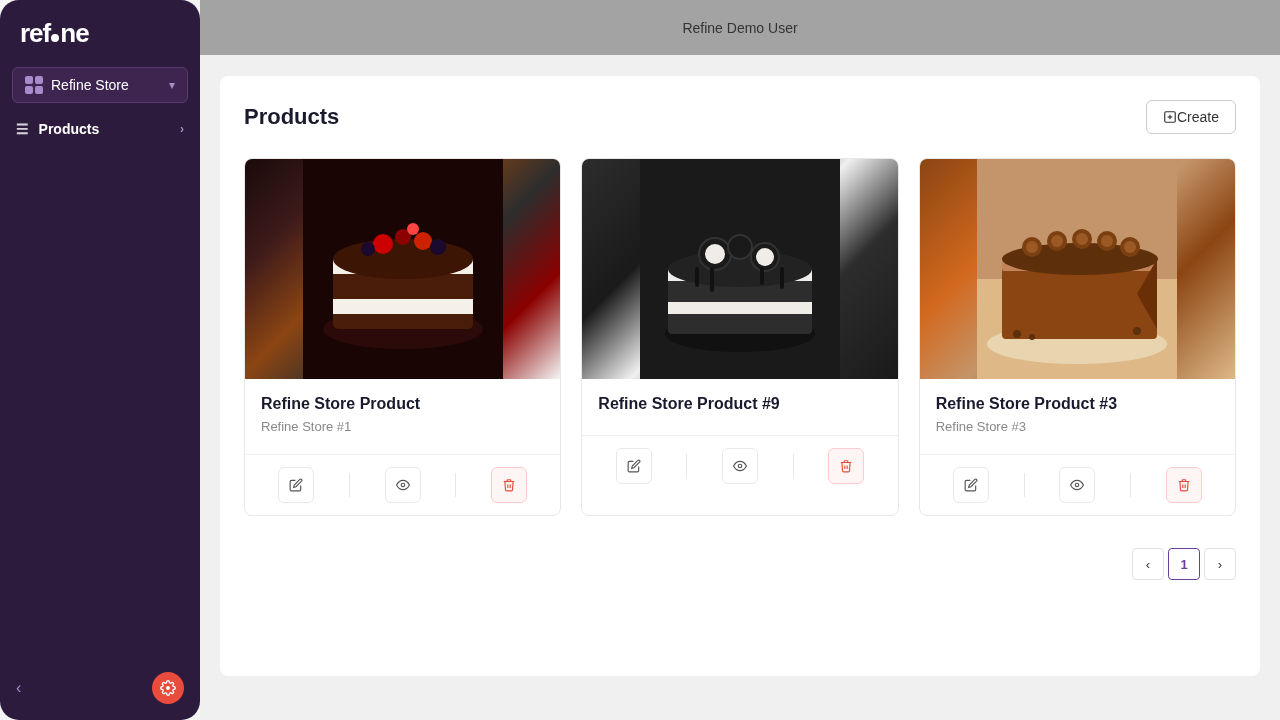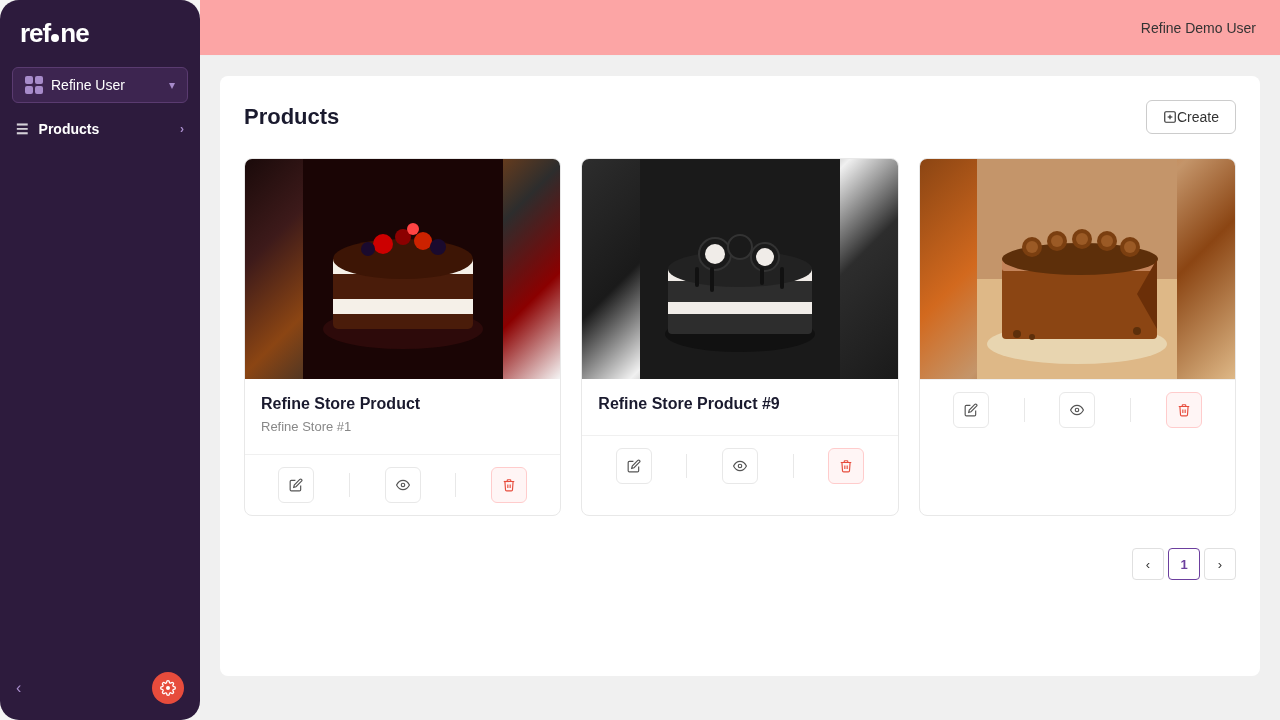--- a/index.html
+++ b/index.html
@@ -110,25 +110,25 @@
 
     
     .main {
       flex: 1;
       display: flex;
       flex-direction: column;
       background: #f0f0f0;
       overflow: hidden;
     }
     .topbar {
-      background: #fca5a5;
+      background: #a3a3a3;
       padding: 16px 24px;
       display: flex;
       align-items: center;
-      justify-content: flex-end;
+      justify-content: center;
       border-bottom: 1px solid #eee;
       height: 56px;
     }
     .user-name {
       font-size: 14px;
       color: #333;
       font-weight: 500;
     }
     .content-area {
       flex: 1;
@@ -283,21 +283,21 @@
     </span>
   </div>
 
   <div class="store-selector">
     <div class="store-icon">
       <div class="store-icon-cell"></div>
       <div class="store-icon-cell"></div>
       <div class="store-icon-cell"></div>
       <div class="store-icon-cell"></div>
     </div>
-    <span class="store-name">Refine User</span>
+    <span class="store-name">Refine Store</span>
     <span class="chevron-down">▾</span>
   </div>
 
   <div class="nav-item active">
     <span class="nav-icon">☰</span>
     <span class="nav-label">Products</span>
     <span class="nav-arrow">›</span>
   </div>
 
   <div class="sidebar-bottom">
@@ -457,20 +457,24 @@
               <circle cx="153" cy="88" r="10" fill="#7b3f10"></circle>
               <circle cx="153" cy="88" r="6" fill="#9b5a25"></circle>
 
               <polygon points="180,100 180,170 160,135" fill="#6b2f08"></polygon>
 
               <circle cx="40" cy="175" r="4" fill="#5d2f0a"></circle>
               <circle cx="55" cy="178" r="3" fill="#5d2f0a"></circle>
               <circle cx="160" cy="172" r="4" fill="#5d2f0a"></circle>
             </svg>
           </div>
+          <div class="product-info">
+            <div class="product-name">Refine Store Product #3</div>
+            <div class="product-store">Refine Store #3</div>
+          </div>
           <div class="product-actions">
             <button class="action-btn">
               <svg width="14" height="14" viewBox="0 0 24 24" fill="none" stroke="currentColor" stroke-width="2">
                 <path d="M11 4H4a2 2 0 00-2 2v14a2 2 0 002 2h14a2 2 0 002-2v-7"></path>
                 <path d="M18.5 2.5a2.121 2.121 0 013 3L12 15l-4 1 1-4 9.5-9.5z"></path>
               </svg>
             </button>
             <div class="action-divider"></div>
             <button class="action-btn">
               <svg width="14" height="14" viewBox="0 0 24 24" fill="none" stroke="currentColor" stroke-width="2">

